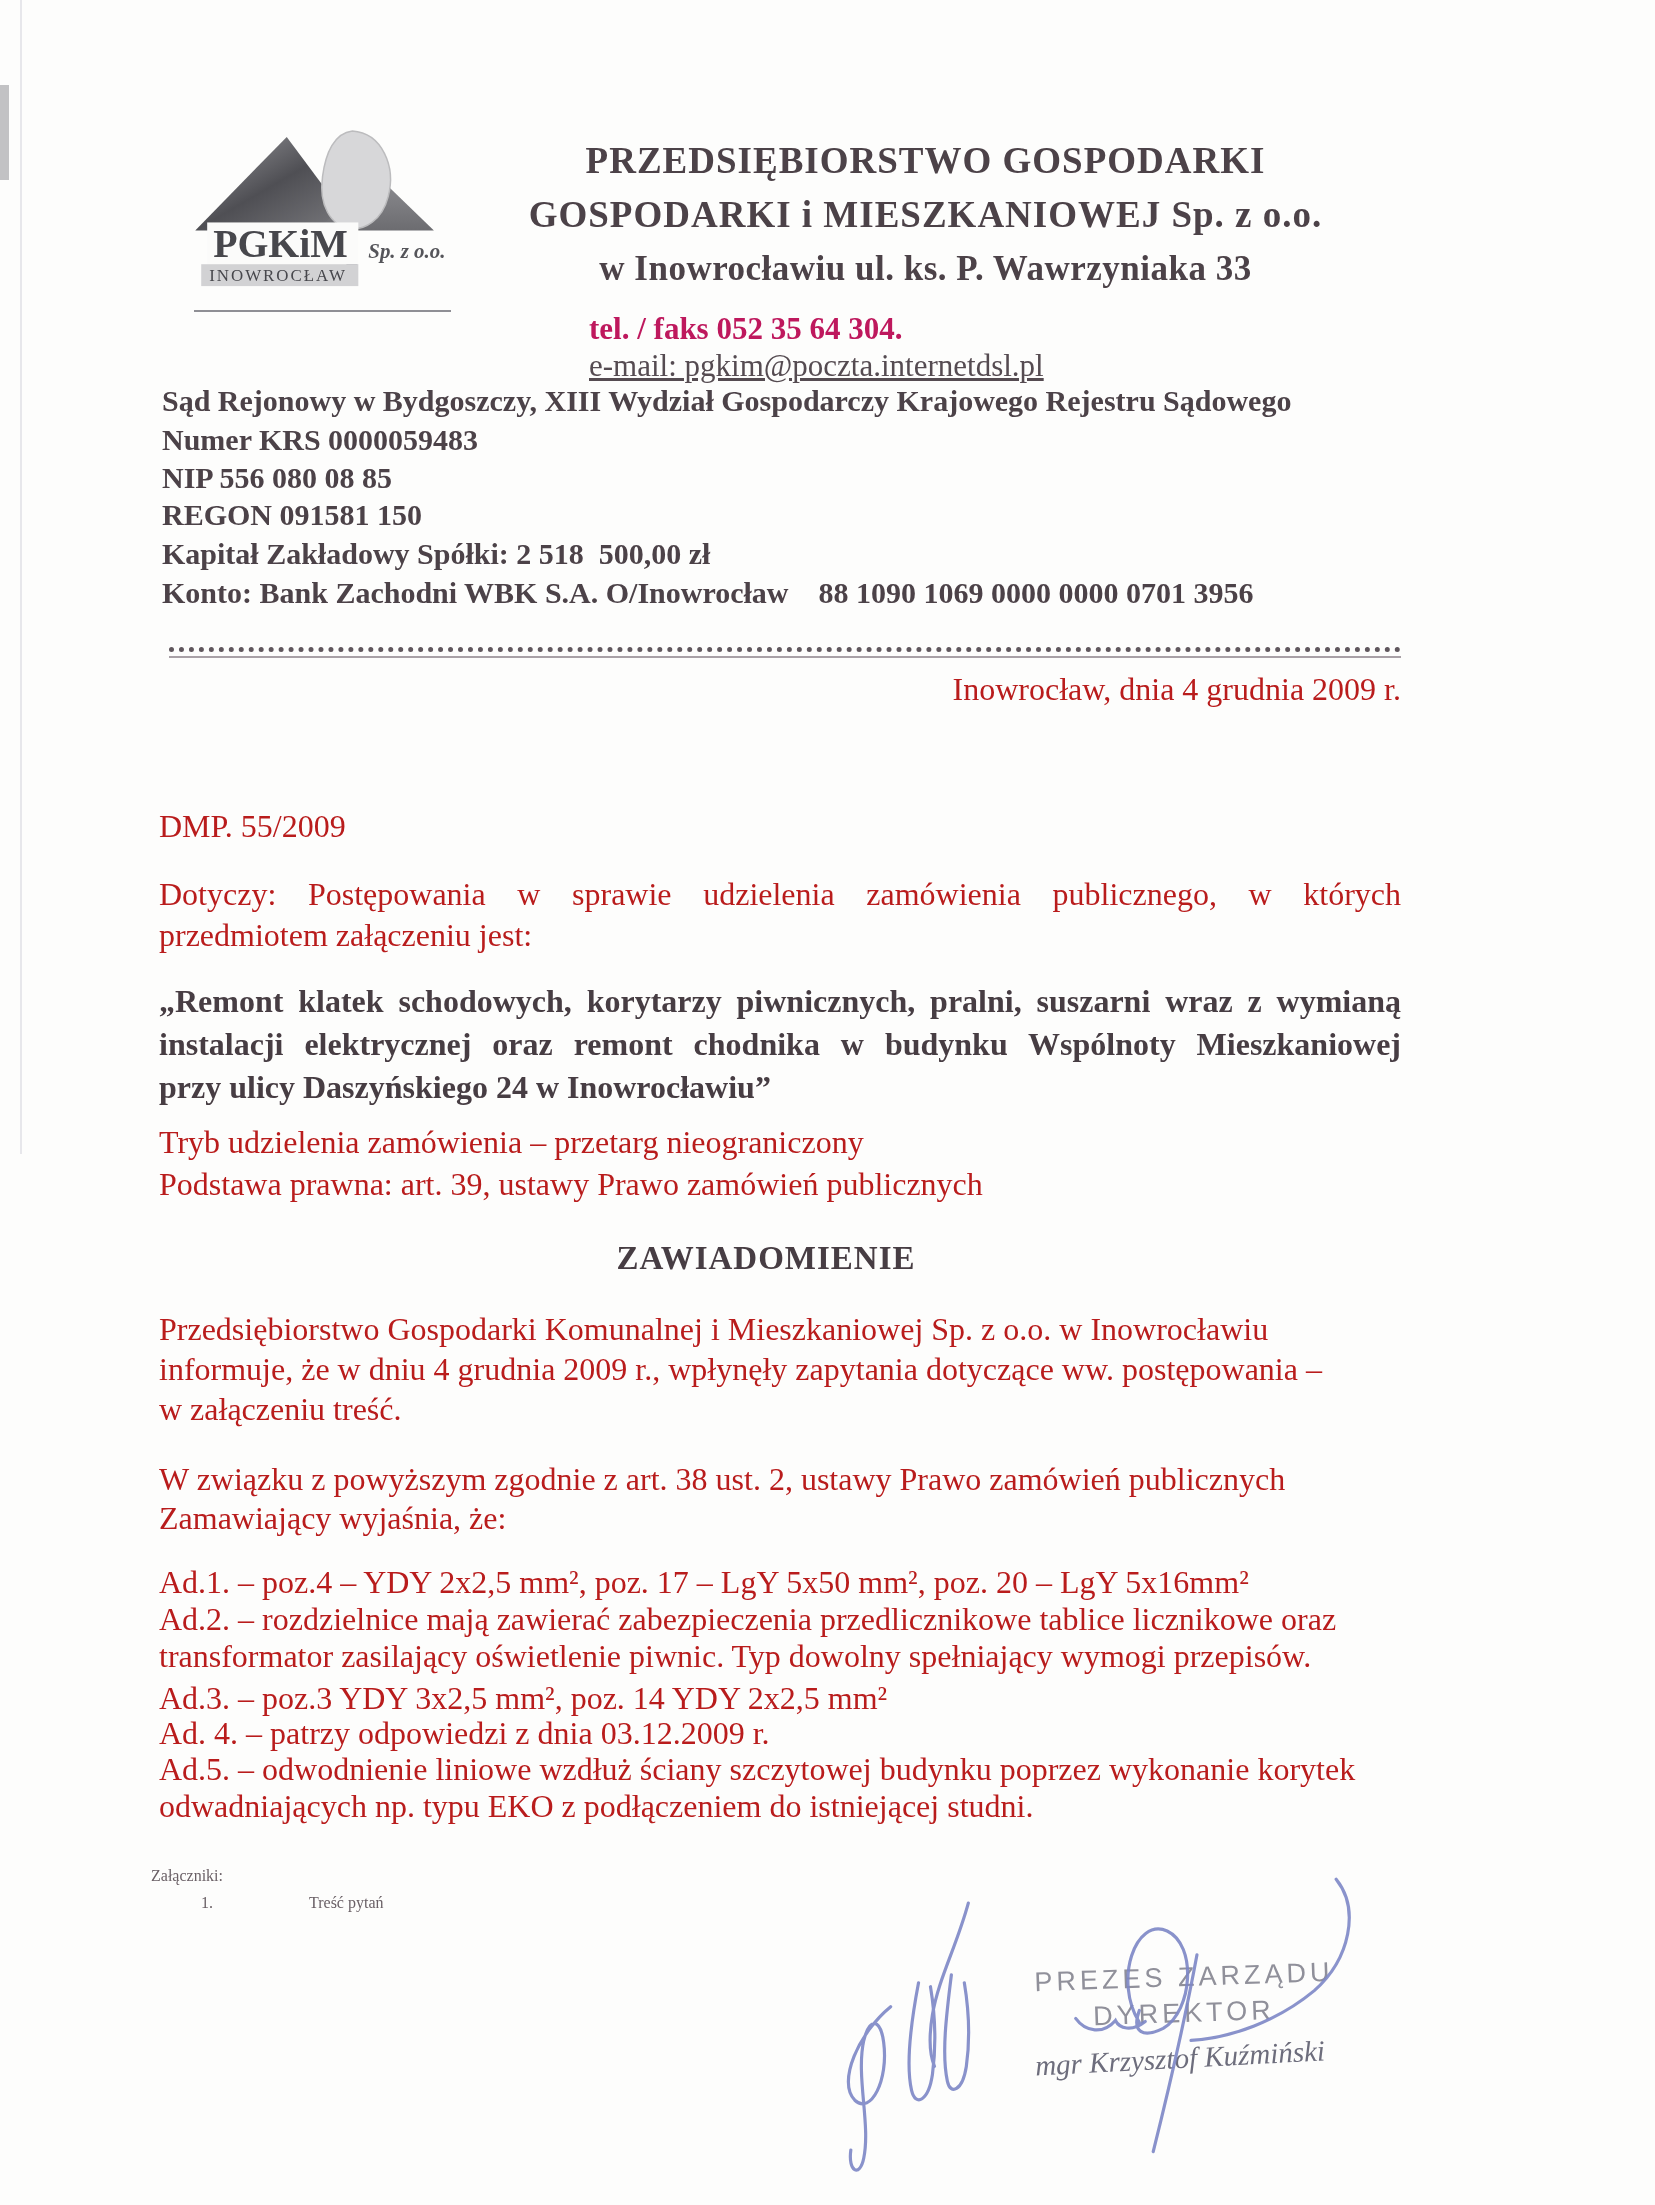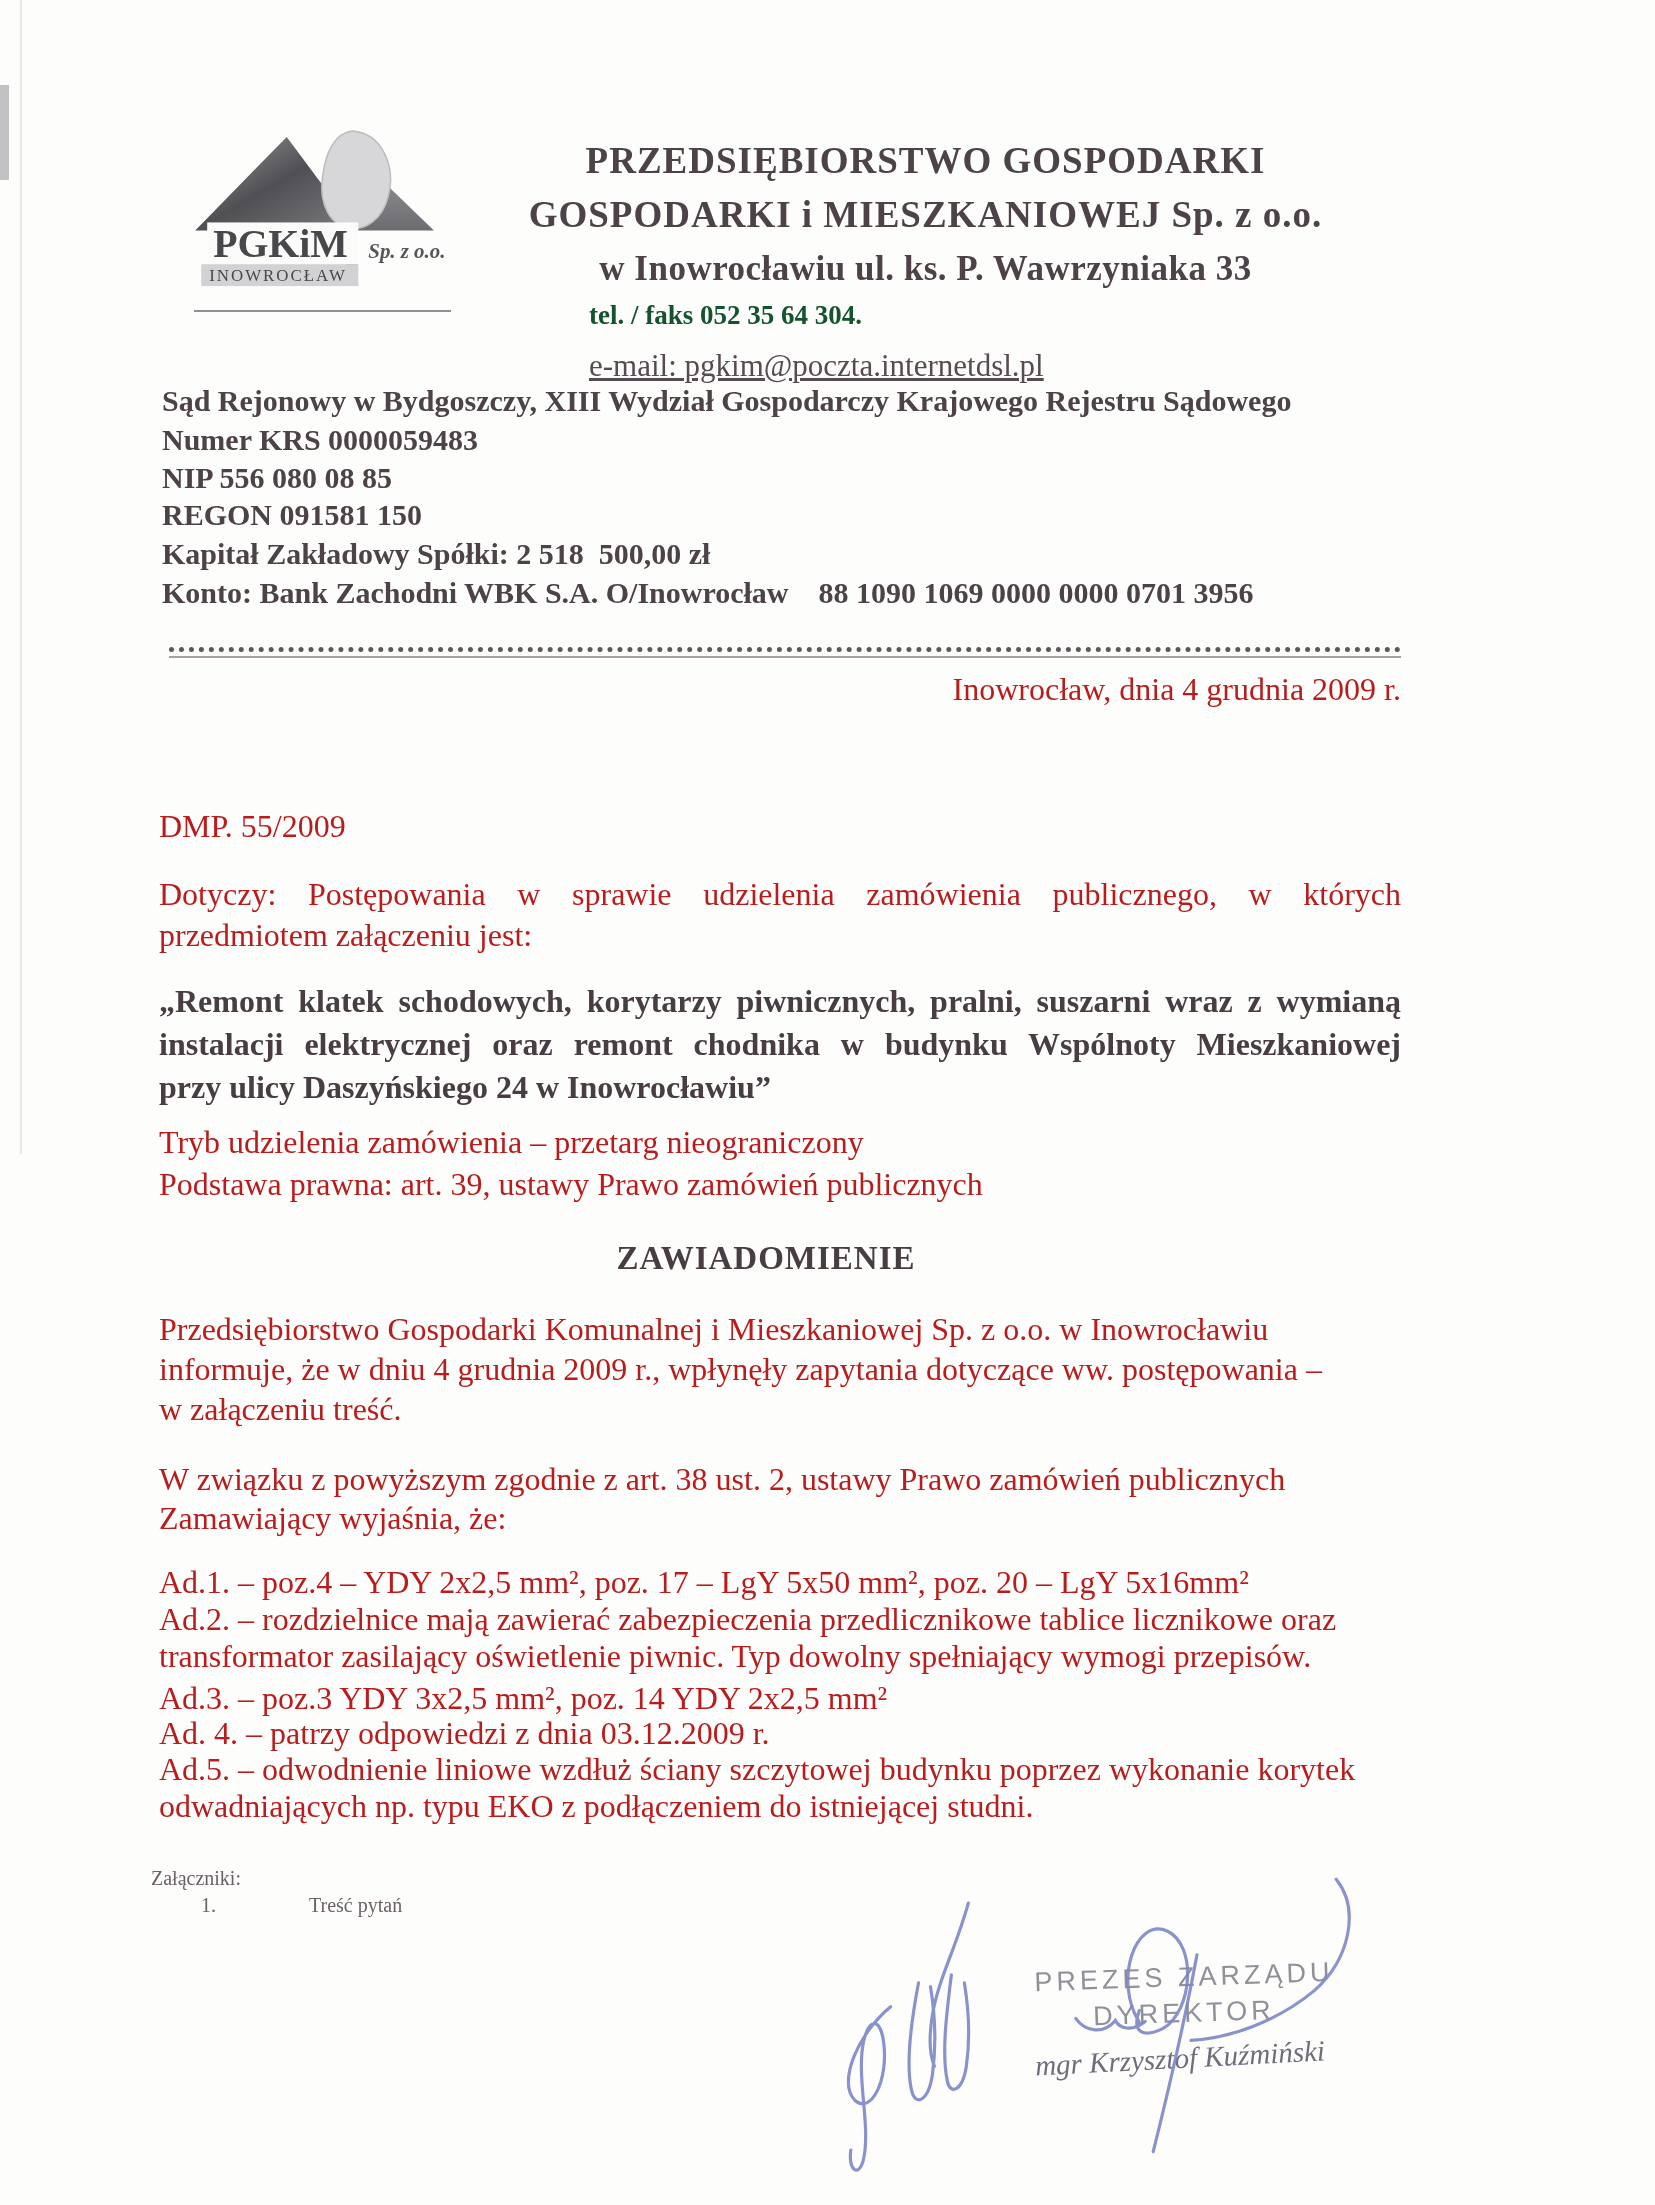--- a/index.html
+++ b/index.html
@@ -8,26 +8,26 @@
     background:#fdfdfc; overflow:hidden;
     font-family:"Liberation Serif","DejaVu Serif",serif;
     color:#4c4248;
   }
   .abs { position:absolute; }
   .line { white-space:pre-wrap; }
   .center { text-align:center; }
   .justify { text-align:justify; text-align-last:justify; }
   .hdr-big   { font-size:37px; font-weight:bold; letter-spacing:1px; color:#4c4248; }
   .hdr-med   { font-size:35px; font-weight:bold; letter-spacing:0.5px; color:#4c4248; }
-  .hdr-small { font-size:27px; font-weight:bold; color:#14532d; }
+  .hdr-small { font-size:31px; font-weight:bold; color:#be185d;margin-top:11px; }
   .hdr-mail  { font-size:31px; color:#554b51; text-decoration:underline; }
   .reg  { font-size:30px; font-weight:bold; color:#4c4248; }
   .body-txt { font-size:32px; color:#b91c1c; }
   .subj { font-size:32px; font-weight:bold; color:#473d43; }
-  .small-txt { font-size:20px; color:#6a6066; }
+  .small-txt { font-size:16px; color:#6a6066; }
   .stamp { font-size:27px; letter-spacing:4px; color:#90909a; font-family:"Liberation Sans","DejaVu Sans",sans-serif; }
   .stamp-name { font-size:29px; font-style:italic; color:#6d6d7c; }
   .rule-under-logo { height:2px; background:#8f8f95; }
   .dotted-rule {
     border-top:5px dotted #5f565c;
     border-bottom:2px solid #a8a0a6;
     height:4px;
   }
   .artifact-bar { background:#aeaeb2; opacity:.75; }
   .artifact-line { background:#d9d9df; opacity:.6; }

